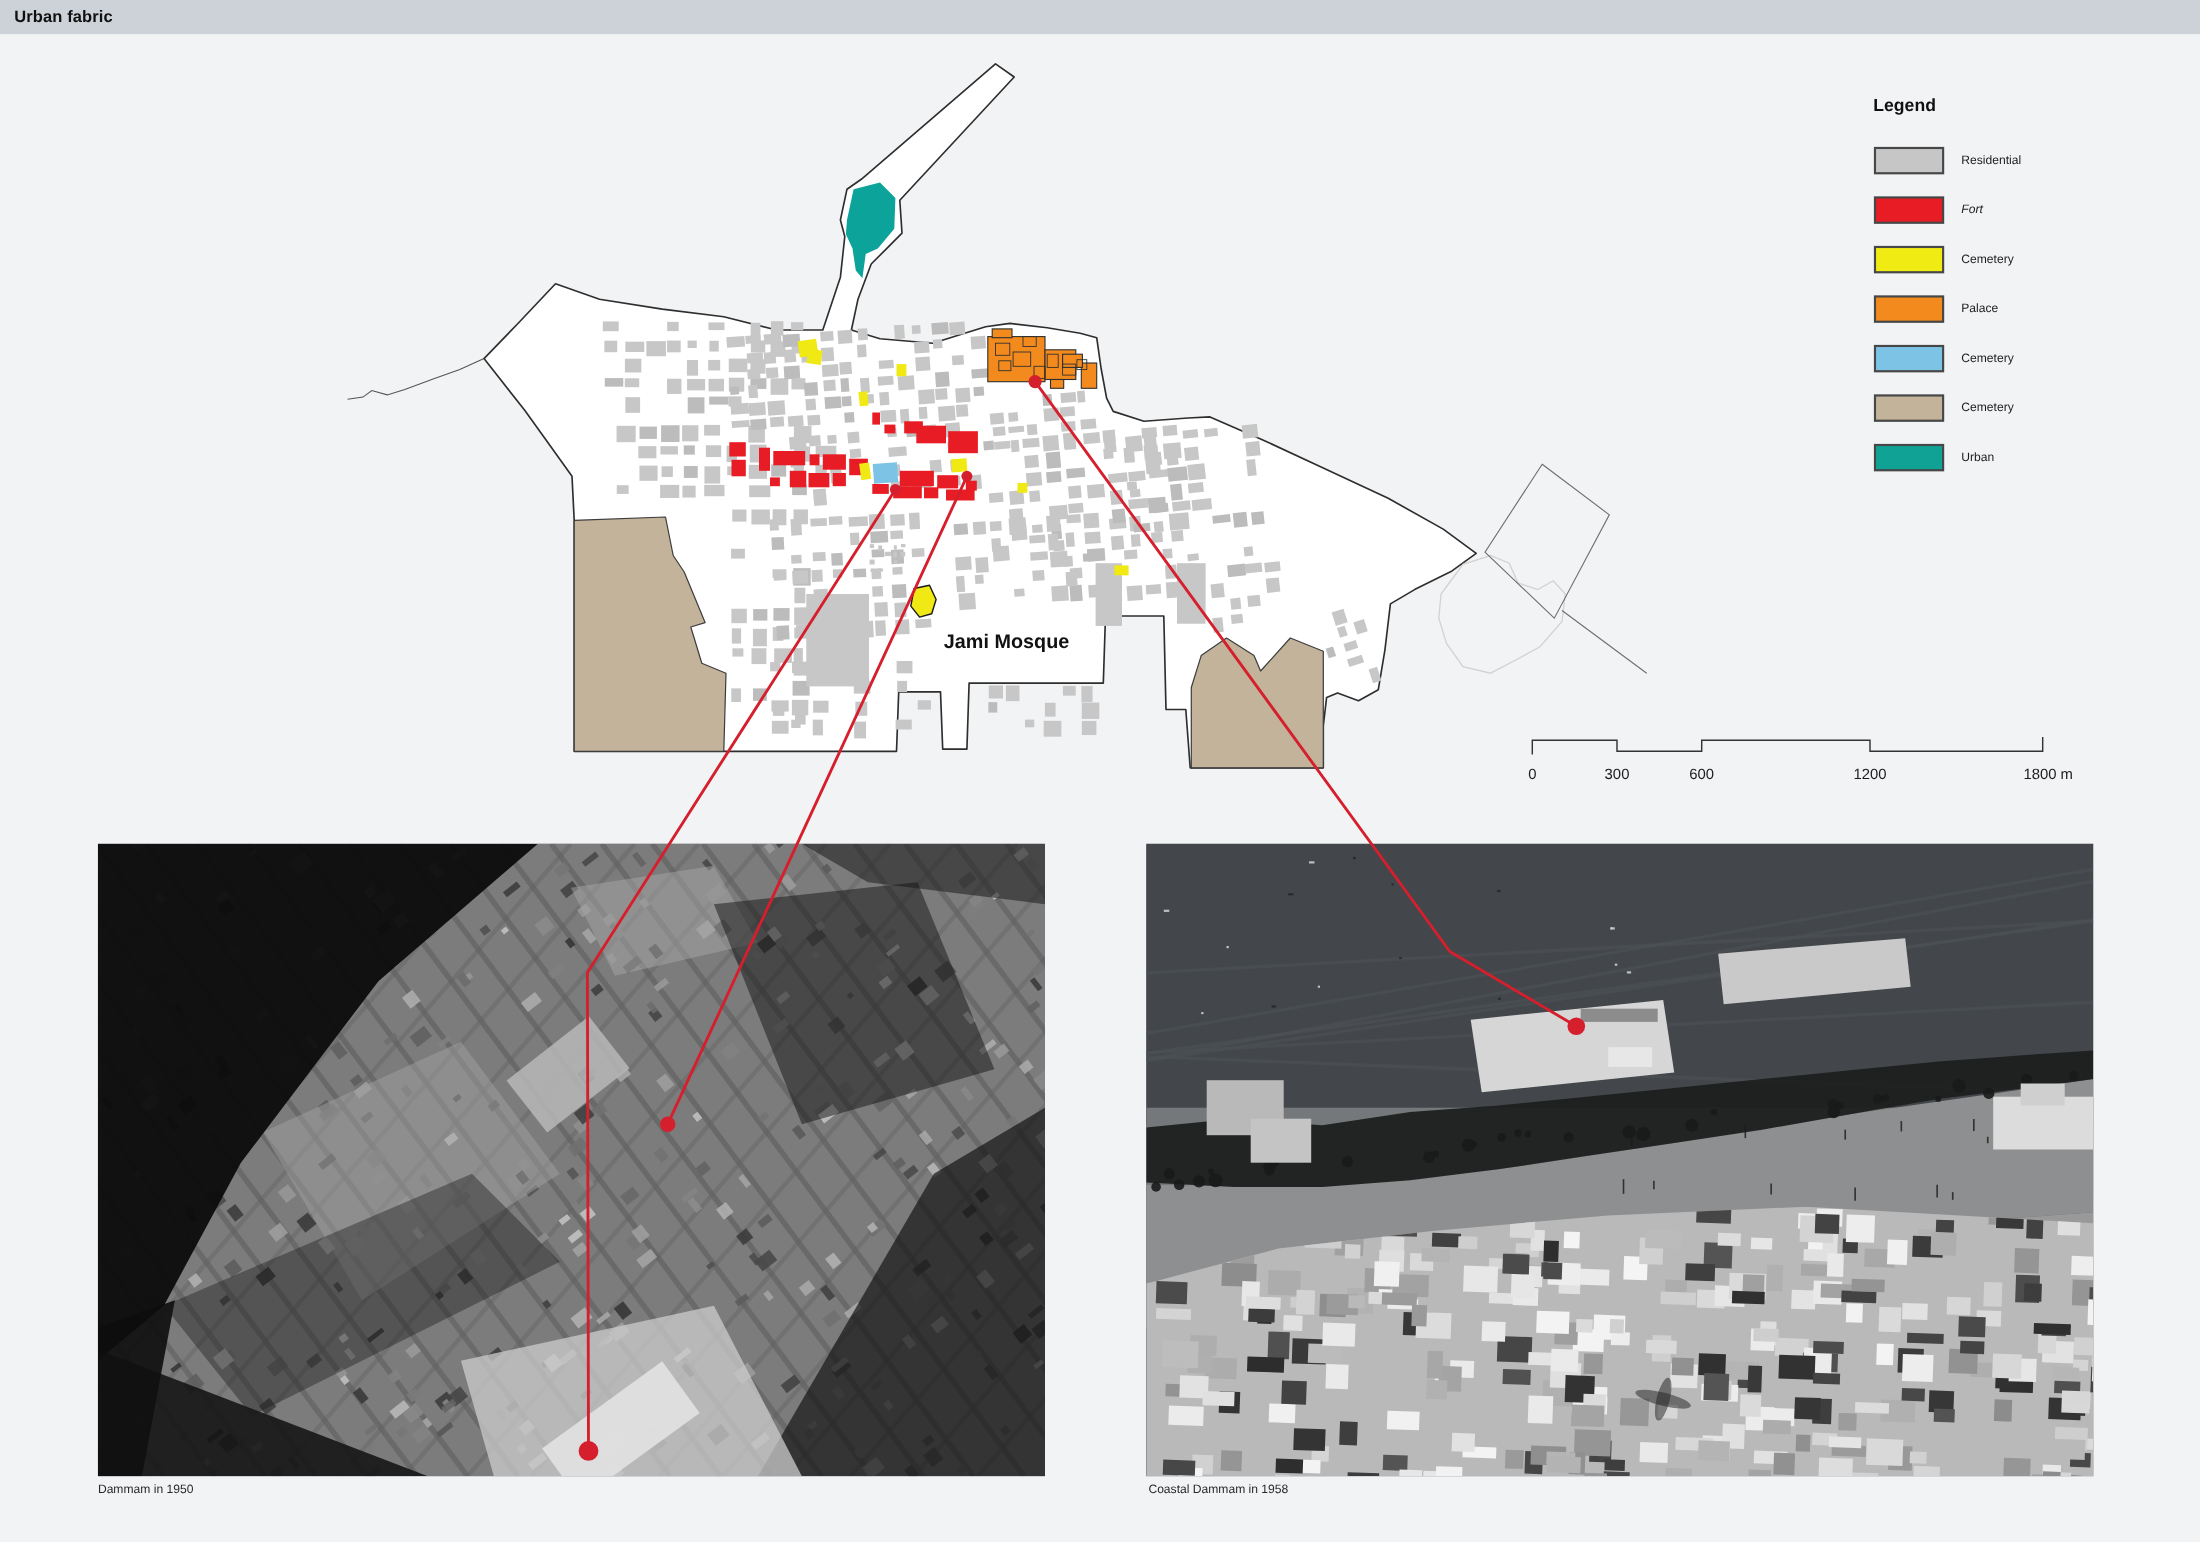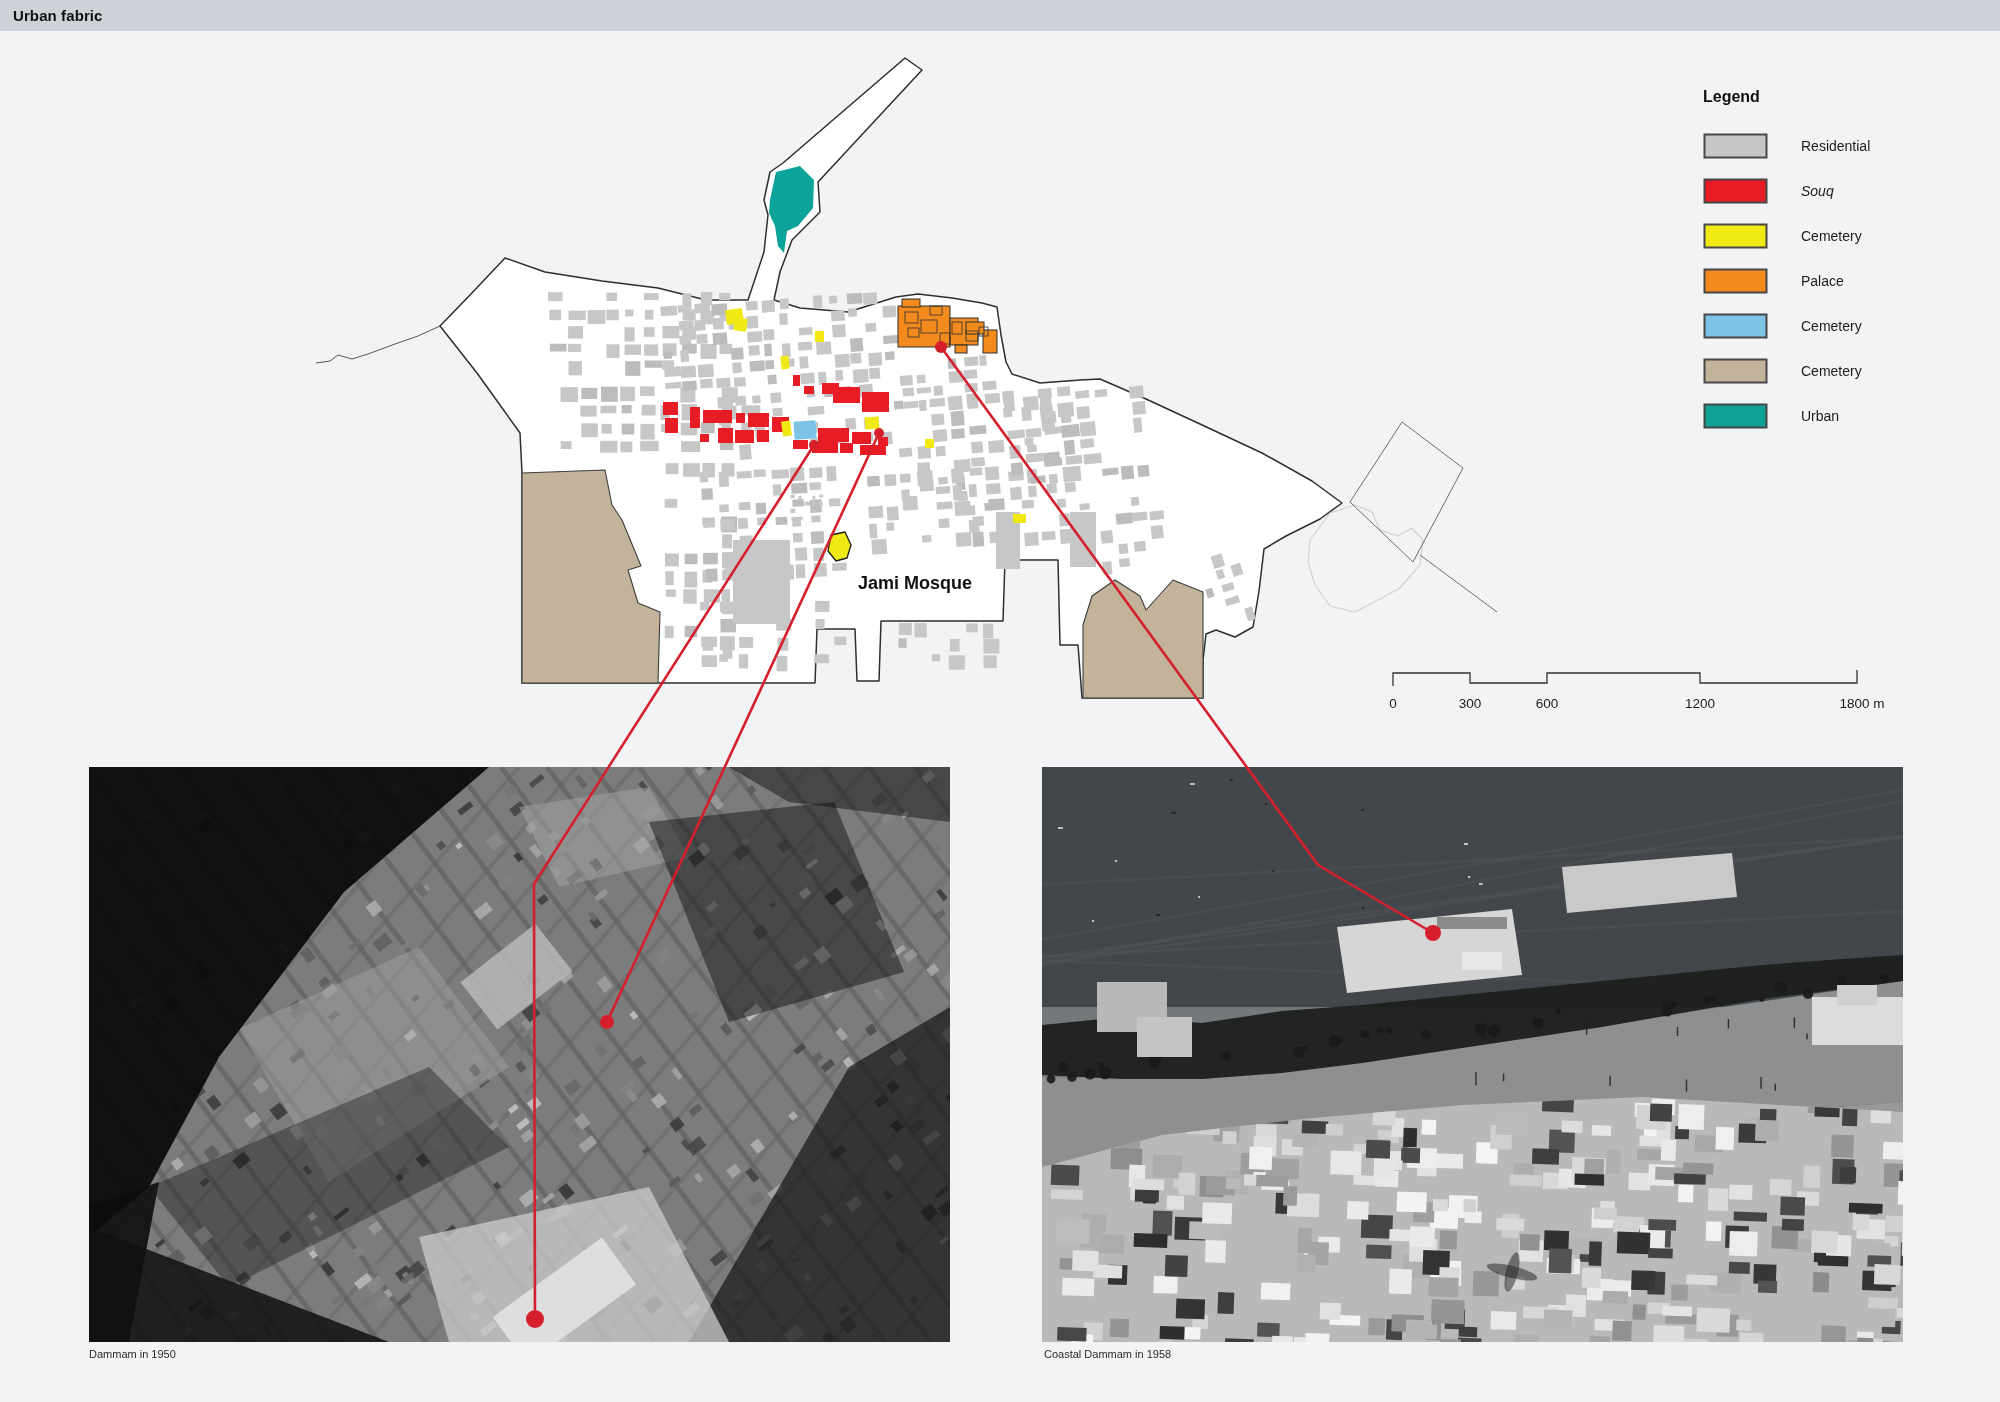--- a/index.html
+++ b/index.html
@@ -7,21 +7,21 @@
         font-family:"Liberation Sans",sans-serif;}
   .titlebar{position:absolute;left:0;top:0;width:2000px;height:31px;display:flex;align-items:center;
             z-index:30;}
   .titlebar span{font-size:15px;font-weight:bold;color:#101010;padding-left:13px;letter-spacing:.1px;}
   #map-svg{position:absolute;left:0;top:0;z-index:5;}
   #overlay-svg{position:absolute;left:0;top:0;z-index:40;pointer-events:none;}
   .legend{position:absolute;left:1703px;top:88px;width:280px;z-index:20;}
   .legend-title{font-size:16px;font-weight:bold;color:#101010;line-height:18px;margin-bottom:27px;}
   .lg-row{display:flex;align-items:center;height:26px;margin-bottom:19px;}
   .lg-row svg{display:block;flex:0 0 auto;}
-  .lg-label{margin-left:33px;font-size:14px;color:#1c1c1c;}
+  .lg-label{margin-left:15px;font-size:11px;color:#1c1c1c;}
   .lg-label.italic{font-style:italic;}
   .photo{position:absolute;top:767px;width:861px;height:575px;overflow:hidden;z-index:10;background:#666;}
   #photo-1{left:89px;}
   #photo-2{left:1042px;}
   .caption{position:absolute;top:1348px;font-size:11px;color:#2a2a2a;z-index:20;}
   #caption-1{left:89px;}
   #caption-2{left:1044px;}
 </style>
 </head>
 <body>
@@ -540,21 +540,21 @@
         <div class="lg-row">
           <svg width="65" height="26">
             <rect x="1.5" y="1.5" width="62" height="23" stroke="#474747" stroke-width="2" fill="#c6c6c6"></rect>
           </svg>
           <span class="lg-label">Residential</span>
         </div>
         <div class="lg-row">
           <svg width="65" height="26">
             <rect x="1.5" y="1.5" width="62" height="23" stroke="#474747" stroke-width="2" fill="#e81c24"></rect>
           </svg>
-          <span class="lg-label italic">Souq</span>
+          <span class="lg-label italic">Fort</span>
         </div>
         <div class="lg-row">
           <svg width="65" height="26">
             <rect x="1.5" y="1.5" width="62" height="23" stroke="#474747" stroke-width="2" fill="#f0ec13"></rect>
           </svg>
           <span class="lg-label">Cemetery</span>
         </div>
         <div class="lg-row">
           <svg width="65" height="26">
             <rect x="1.5" y="1.5" width="62" height="23" stroke="#474747" stroke-width="2" fill="#f28a1d"></rect>

